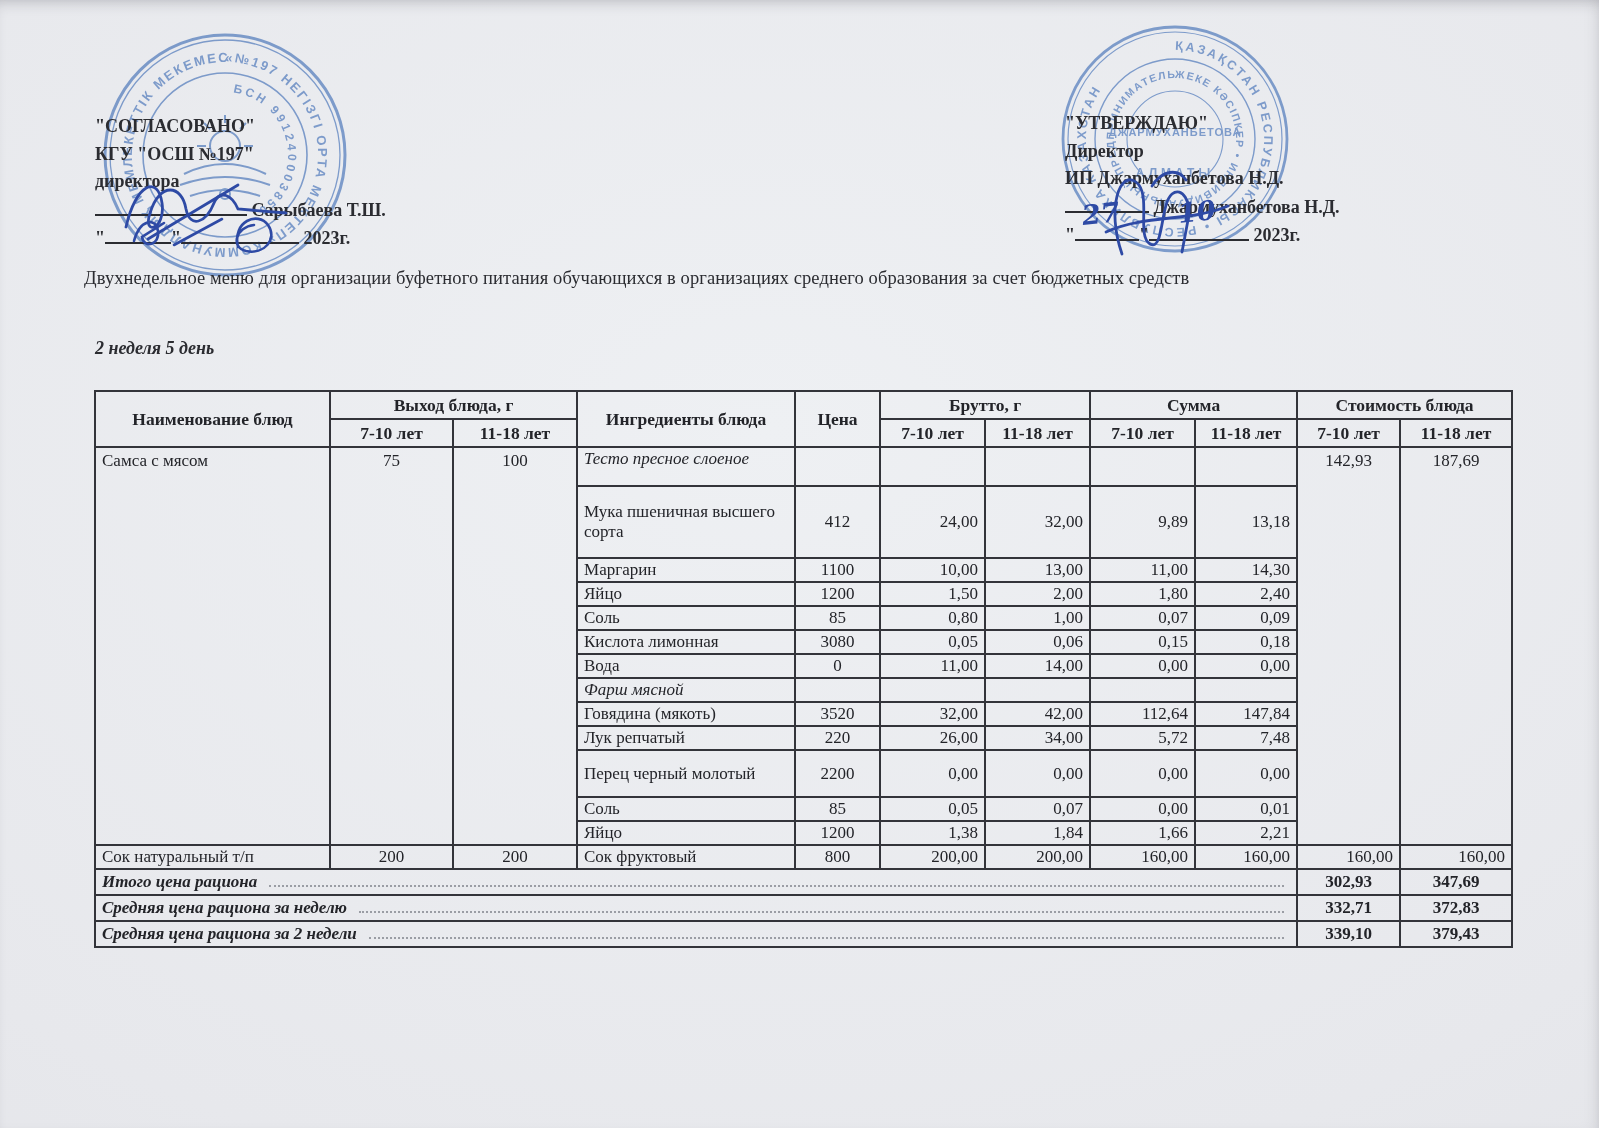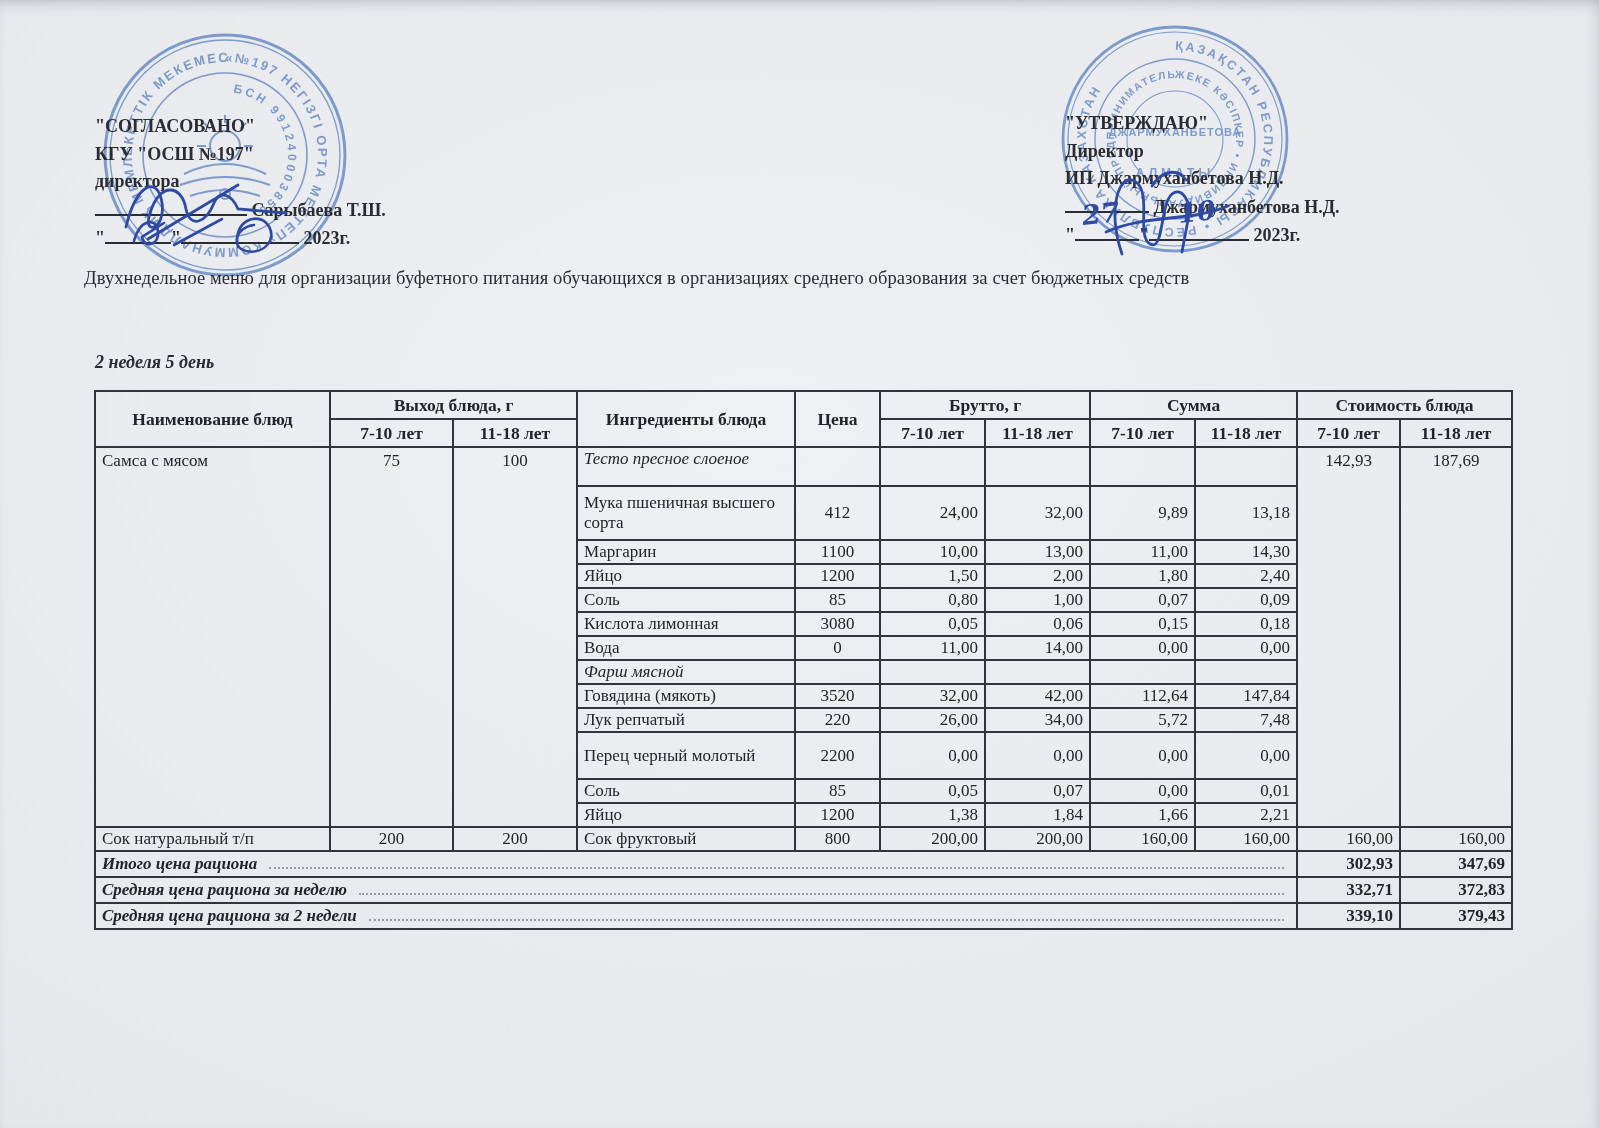--- a/index.html
+++ b/index.html
@@ -31,44 +31,44 @@
 
   
   .ink { position:absolute; pointer-events:none; }
   .hand {
     position:absolute; color:#2e4aa5; font-style:italic; font-weight:bold;
     font-size:27px; transform:rotate(-6deg); font-family:"DejaVu Serif", serif;
   }
 
   
   .doc-title { position:absolute; left:84px; top:268px; width:1420px; font-size:18.5px; letter-spacing:.1px; }
-  .doc-subtitle { position:absolute; left:95px; top:352px; font-size:18px; font-weight:bold; font-style:italic; }
+  .doc-subtitle { position:absolute; left:95px; top:338px; font-size:18px; font-weight:bold; font-style:italic; }
 
   
   table.menu {
     position:absolute; left:94px; top:390px; width:1417px;
     border-collapse:collapse; table-layout:fixed; font-size:17px; color:#232429;
   }
   .menu th, .menu td { border:2px solid #33343a; padding:1px 6px; vertical-align:middle; }
   .menu th { font-size:17.5px; font-weight:bold; text-align:center; padding:1px 2px; }
   .menu tr { height:20px; }
   tr.rh-h { height:28px; }
   tr.rh-t { height:32px; }
-  tr.rh-m { height:54px; }
+  tr.rh-m { height:72px; }
   tr.rh-p { height:47px; }
   tr.rh-s { height:26px; }
   .c { text-align:center; }
   .r { text-align:right; }
   .it { font-style:italic; }
   td.topcell { vertical-align:top; padding-top:3px; }
   tr.rh-t td.bot { vertical-align:bottom; padding-bottom:16px; }
   .sum-label { font-weight:bold; font-style:italic;margin-left:15px; }
   .sum-label .wrap { display:flex; align-items:flex-end; }
   .sum-label .leader { flex:1; border-bottom:2px dotted rgba(90,93,104,.55); margin:0 6px 5px 12px; height:14px; }
-  .sum-val { font-weight:bold; }
+  .sum-val { font-weight:bold;text-align:center; }
 </style>
 </head>
 <body>
 
 <div class="page">
 
   <svg class="stamp stamp-left" viewBox="0 0 254 254">
     <defs>
       <path id="ringL" d="M127,34 a93,93 0 1,1 -0.02,0"></path>
       <path id="ringL2" d="M127,64 a63,63 0 1,1 -0.02,0"></path>

